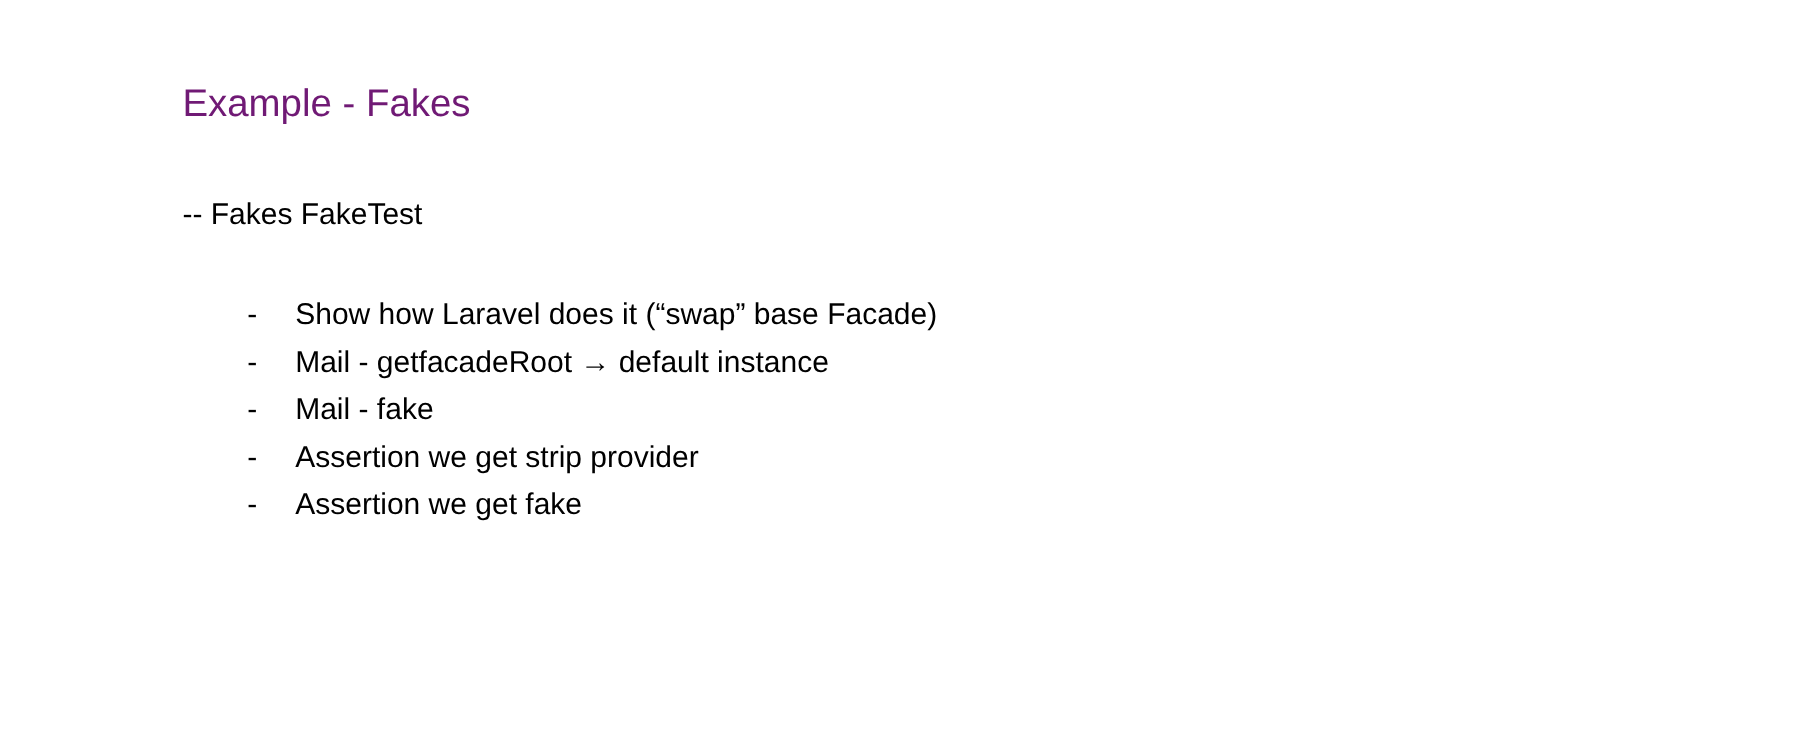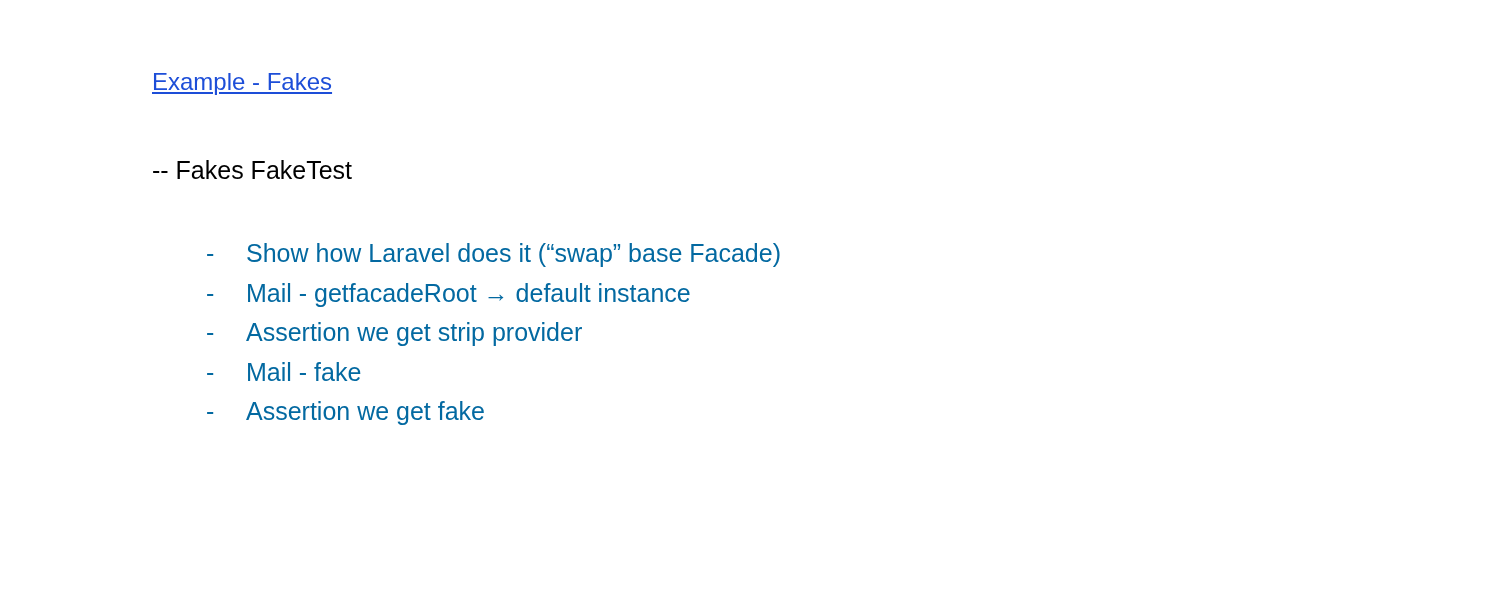--- a/index.html
+++ b/index.html
@@ -9,55 +9,54 @@
     }
     body {
       width: 1504px;
       height: 616px;
       background: #ffffff;
       font-family: Arial, Helvetica, sans-serif;
       color: #000000;
       padding: 68px 0 0 152px;
     }
     .title {
-      font-size: 24px;
-      color: #1d4ed8;
+      font-size: 32px;
+      color: #701a75;
       font-weight: 400;
       margin-bottom: 60px;
-      text-decoration: underline;
     }
     .subtitle {
       font-size: 25px;
       color: #000000;
       font-weight: 400;
       margin-bottom: 50px;
     }
     .bullet-list {
       list-style: none;
       padding-left: 54px;
     }
     .bullet-item {
       font-size: 25px;
-      color: #0369a1;
+      color: #000000;
       position: relative;
       padding-left: 40px;
       line-height: 1.5;
       margin-bottom: 2px;
     }
     .bullet-item::before {
       content: "-";
       position: absolute;
       left: 0;
       top: 0;
     }
   </style>
 </head>
 <body>
 
 <h1 class="title">Example - Fakes</h1>
 <p class="subtitle">-- Fakes FakeTest</p>
 <ul class="bullet-list">
   <li class="bullet-item">Show how Laravel does it (“swap” base Facade)</li>
   <li class="bullet-item">Mail - getfacadeRoot → default instance</li>
+  <li class="bullet-item">Mail - fake</li>
   <li class="bullet-item">Assertion we get strip provider</li>
-  <li class="bullet-item">Mail - fake</li>
   <li class="bullet-item">Assertion we get fake</li>
 </ul>
 
 </body></html>

